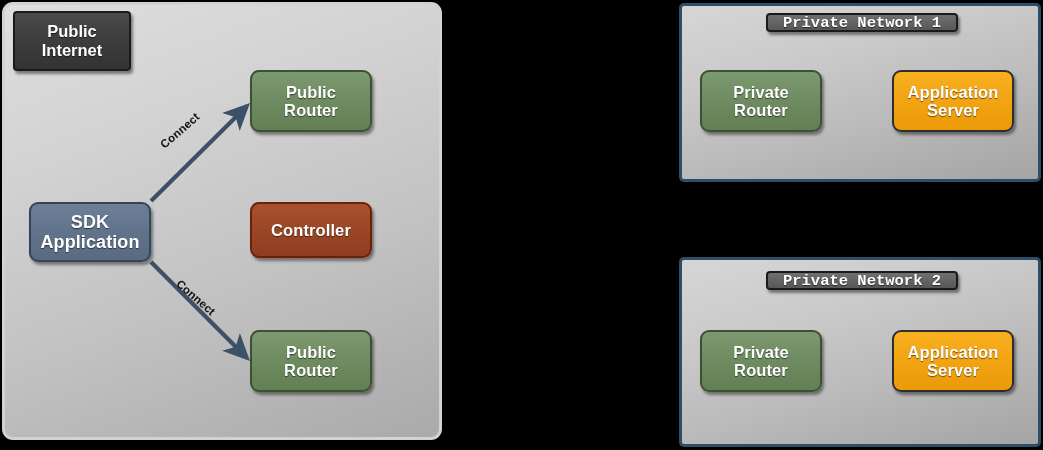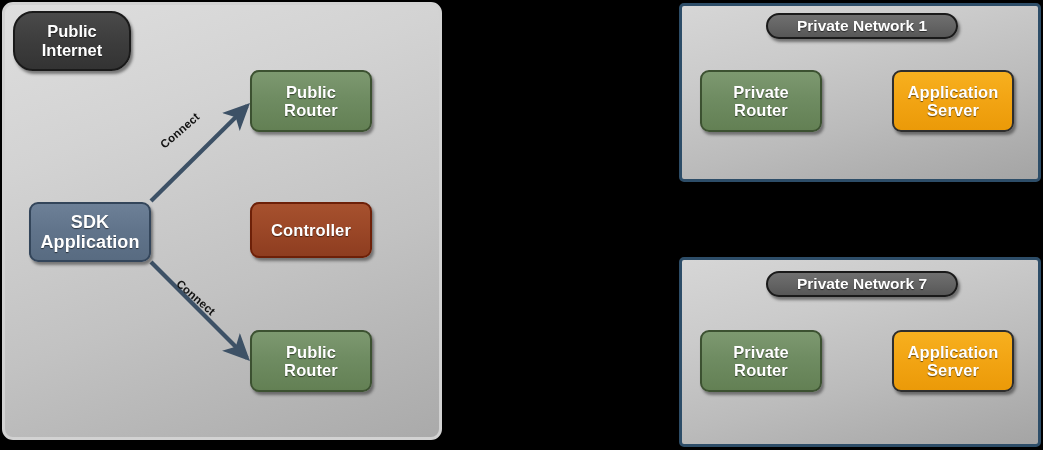--- a/index.html
+++ b/index.html
@@ -62,35 +62,36 @@
   
   .title-chip {
     position: absolute;
     box-sizing: border-box;
     display: flex;
     align-items: center;
     justify-content: center;
     text-align: center;
     color: #ffffff;
     font-weight: bold;
-    border-radius: 20px;
+    border-radius: 4px;
     border: 2px solid #1a1a1a;
     text-shadow: 0 1px 1px rgba(0,0,0,.6);
     box-shadow: 2px 3px 3px rgba(0,0,0,.45);
   }
   #public-internet-label {
     left: 13px; top: 11px; width: 118px; height: 60px;
     font-size: 16.5px;
     line-height: 1.14;
     background: linear-gradient(180deg, #4a4a4a 0%, #3d3d3d 50%, #333333 100%);
   }
   .net-title {
-    height: 26px;
+    height: 19px;
     font-size: 15.5px;
     background: linear-gradient(180deg, #6f6f6f 0%, #646464 50%, #575757 100%);
+    font-family: Liberation Mono, monospace;
   }
   #private-network-1-label { left: 766px; top: 13px;  width: 192px; }
   #private-network-2-label { left: 766px; top: 271px; width: 192px; }
 
   
   .node.green {
     background: linear-gradient(180deg, #7d9970 0%, #6f8c62 45%, #638054 100%);
     border: 2px solid #3c5131;
   }
   .node.blue {
@@ -209,21 +210,21 @@
 
 <div class="node orange" id="application-server-1">
   <div>
     <span>Application</span>
     <span>Server</span>
   </div>
 </div>
 
 <div class="container private-net" id="private-network-2"></div>
 
-<div class="title-chip net-title" id="private-network-2-label">Private Network 7</div>
+<div class="title-chip net-title" id="private-network-2-label">Private Network 2</div>
 
 <div class="node green" id="private-router-2">
   <div>
     <span>Private</span>
     <span>Router</span>
   </div>
 </div>
 
 <div class="node orange" id="application-server-2">
   <div>

